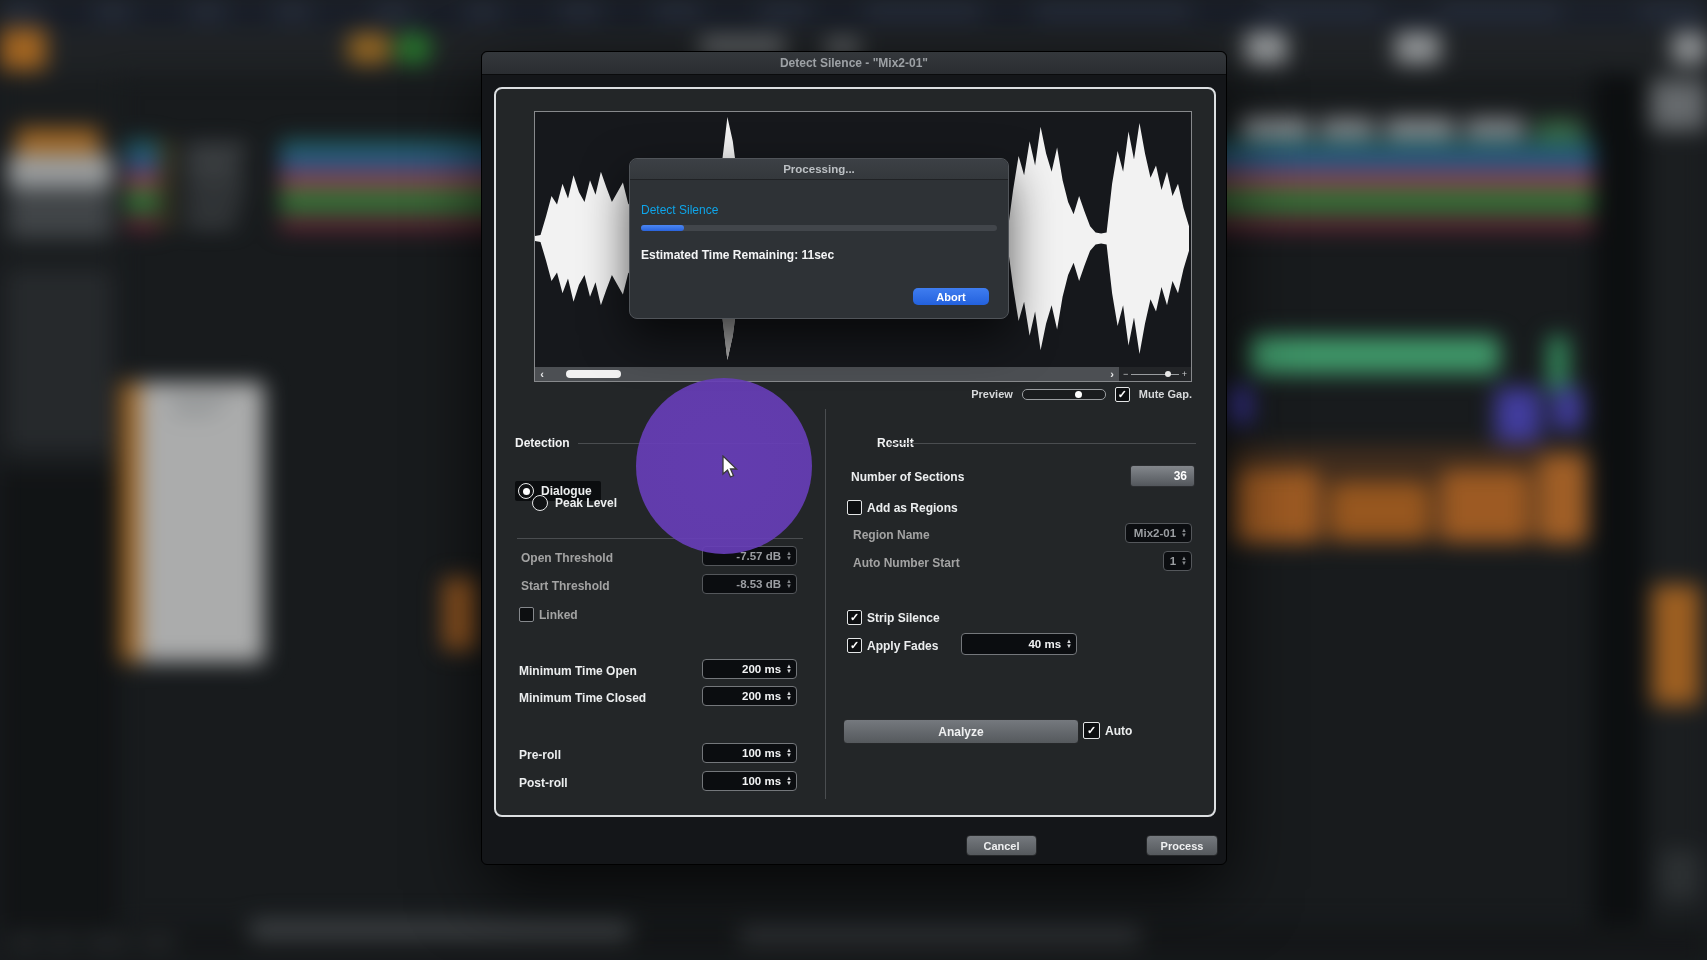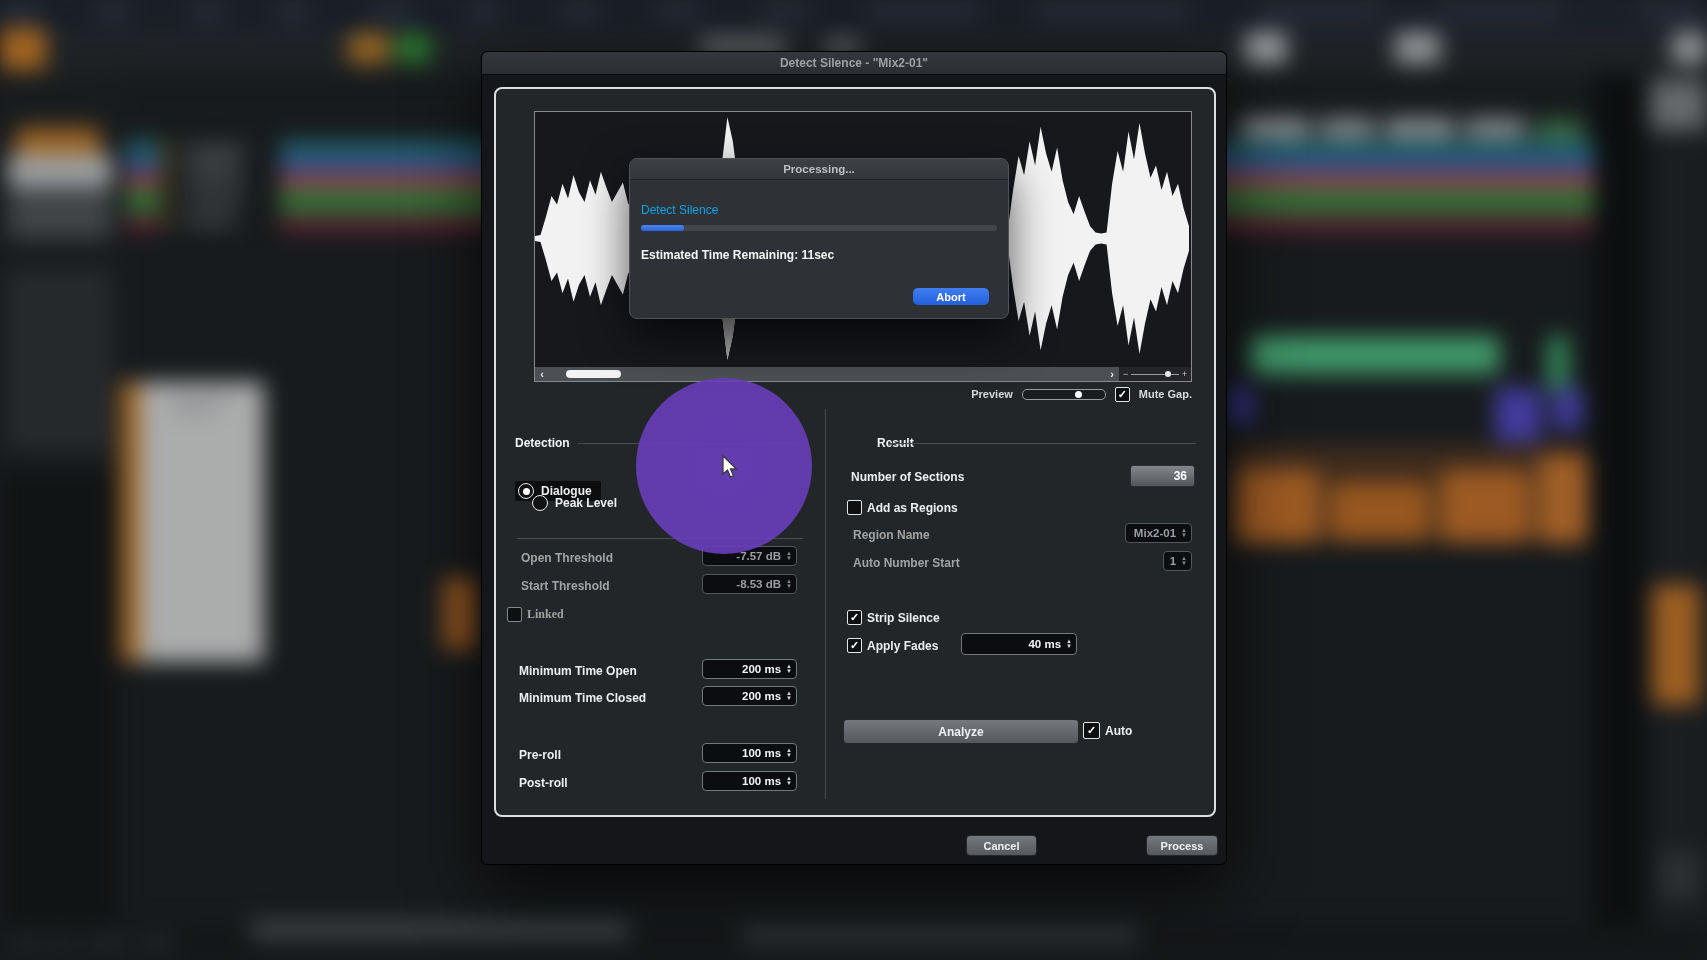--- a/index.html
+++ b/index.html
@@ -257,21 +257,21 @@
 
       <div class="lbl dim" style="left:25px;top:490px;">Start Threshold</div>
       <div class="field dim" style="left:206px;top:485px;width:95px;">
         <span class="val">-8.53 dB</span>
         <span class="stepper">
             <span>▲</span>
             <span>▼</span>
           </span>
       </div>
 
-      <div class="cbrow" style="left:11px;top:517px;font-family:Liberation Serif, serif;">
+      <div class="cbrow" style="left:23px;top:517px;">
         <span class="cb dim"></span>
         <span class="lbl dim" style="position:static;">Linked</span>
       </div>
 
       <div class="lbl" style="left:23px;top:575px;">Minimum Time Open</div>
       <div class="field" style="left:206px;top:570px;width:95px;">
         <span class="val">200 ms</span>
         <span class="stepper">
             <span>▲</span>
             <span>▼</span>

